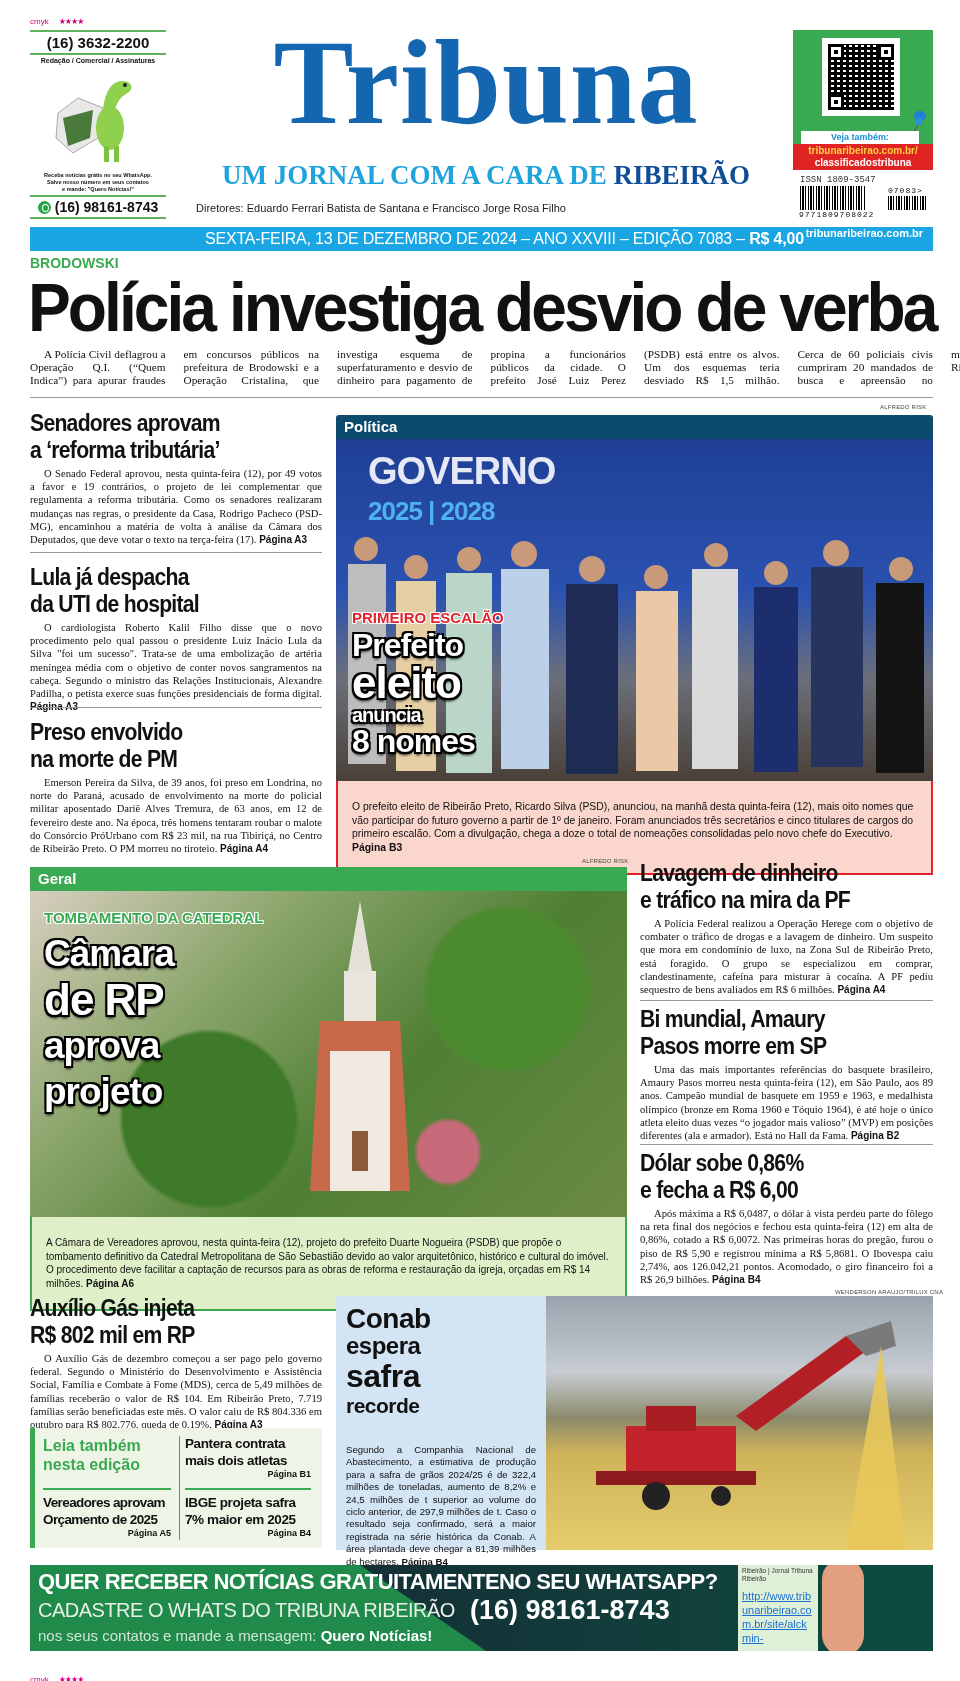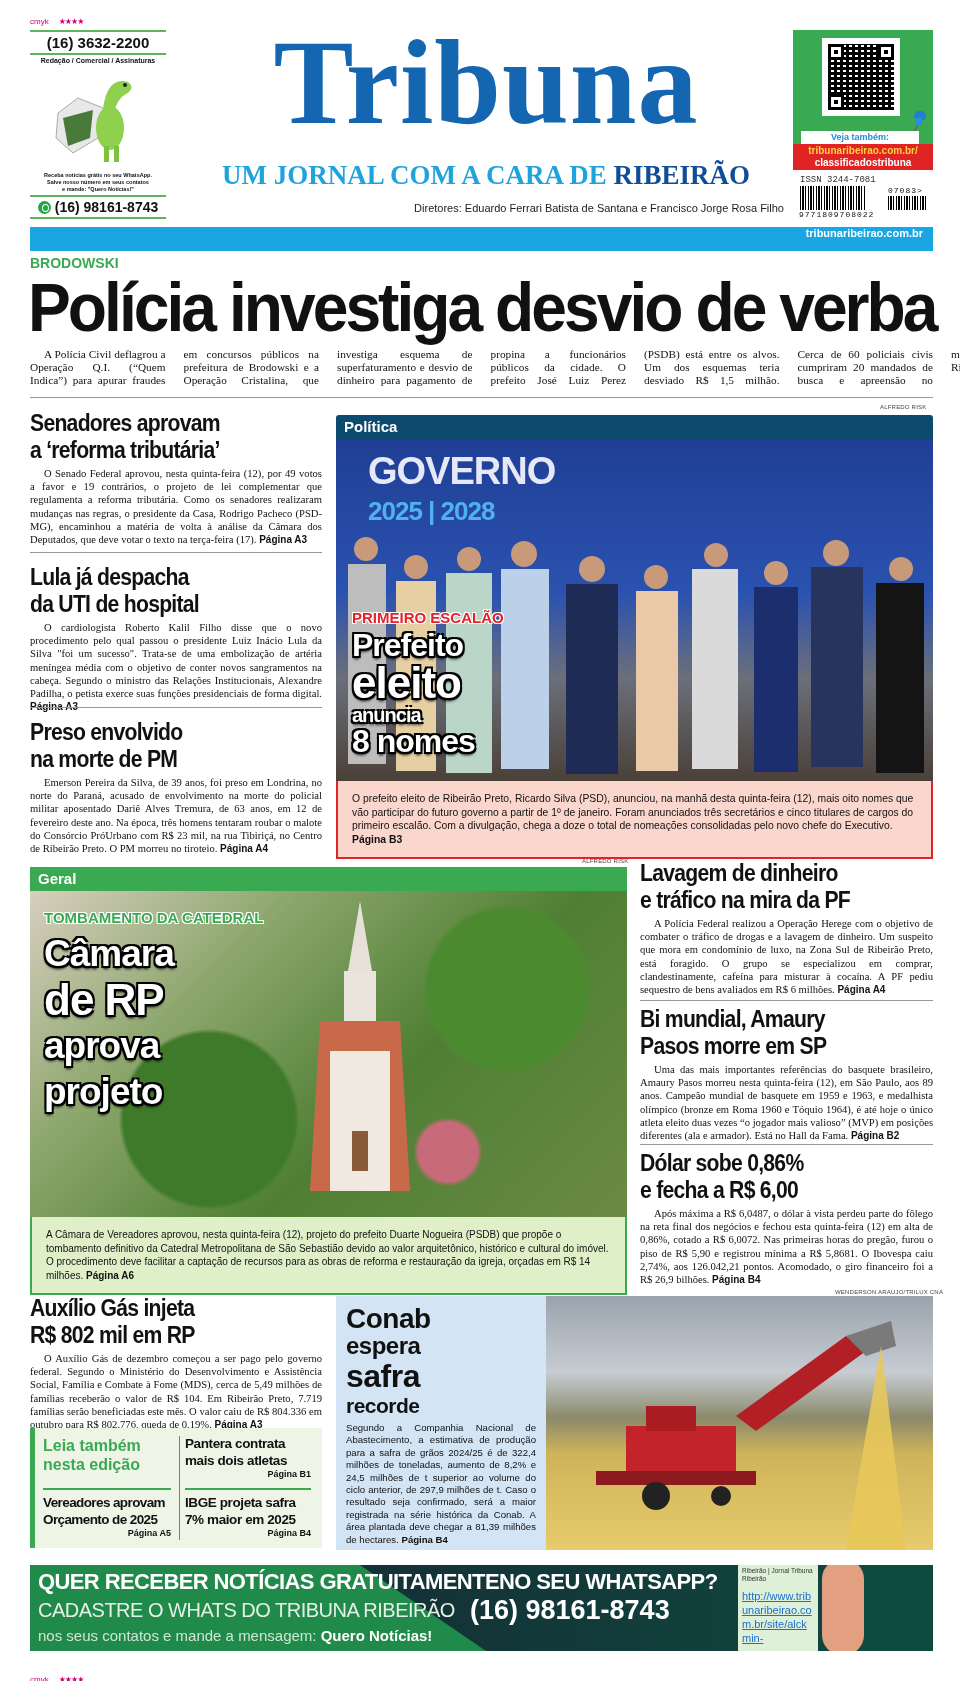--- a/index.html
+++ b/index.html
@@ -14,21 +14,21 @@
 .promo-sub{font:bold 7px "Liberation Sans",sans-serif;text-align:center}
 .dino{width:100px;height:100px;margin:4px auto;position:relative}
 .promo-note{font:bold 5.5px "Liberation Sans",sans-serif;text-align:center;line-height:7px}
 .phone-wa{font:bold 14px "Liberation Sans",sans-serif;text-align:center;padding:2px 0;display:flex;align-items:center;justify-content:center;gap:4px}
 .wa-ico{width:13px;height:13px;border-radius:50%;background:#25a844;display:inline-block;position:relative}
 .wa-ico:after{content:"";position:absolute;left:4px;top:3px;width:5px;height:6px;border:1.5px solid #fff;border-radius:50%;}
 
 #logo{left:196px;top:18px;width:580px;text-align:center;font:bold 120px "Liberation Serif",serif;color:#1466b0;letter-spacing:1px;line-height:130px}
 #tagline{left:196px;top:160px;width:580px;text-align:center;font:bold 27px "Liberation Serif",serif;color:#1fa3dd;white-space:nowrap}
 #tagline span{color:#0f4e96}
-#directors{left:204px;top:202px;width:580px;text-align:right;font:11px "Liberation Sans",sans-serif;color:#222}
+#directors{left:196px;top:202px;width:580px;text-align:left;font:11px "Liberation Sans",sans-serif;color:#222}
 
 #promo-right{left:793px;top:30px;width:140px;height:140px;background:#3aaa52}
 .qr{position:absolute;left:29px;top:8px;width:78px;height:78px;background:#fff;padding:6px}
 .qr-inner{width:100%;height:100%;background:
  repeating-linear-gradient(90deg,#000 0 3px,#fff 3px 6px),
  repeating-linear-gradient(0deg,#000 0 3px,#fff 3px 5px);background-blend-mode:multiply;position:relative}
 .qr-f{position:absolute;width:16px;height:16px;border:3px solid #000;background:#fff}
 .qr-f:after{content:"";position:absolute;left:3px;top:3px;width:4px;height:4px;background:#000}
 .veja{position:absolute;left:8px;top:101px;width:118px;height:13px;background:#fff;color:#1a8fd6;font:bold 9px "Liberation Sans",sans-serif;text-align:center;line-height:13px}
 .pin{position:absolute;left:117px;top:80px;width:16px;height:24px}
@@ -55,21 +55,21 @@
 .credit{font:6px "Liberation Sans",sans-serif;color:#444;letter-spacing:0.2px}
 
 .story h2{font:bold 23px "Liberation Sans",sans-serif;letter-spacing:-0.8px;line-height:27px;transform:scaleX(0.92);transform-origin:left;white-space:nowrap}
 .story p{font:10.6px "Liberation Serif",serif;line-height:13.2px;text-align:justify;margin-top:3px}
 
 #politica{left:336px;top:415px;width:597px;height:440px}
 .sec-bar{height:24px;color:#fff;font:bold 15px "Liberation Sans",sans-serif;line-height:24px;padding-left:8px}
 .photo{position:relative;overflow:hidden}
 .overlay-kicker{font:bold 15px "Liberation Sans",sans-serif;text-shadow:-1px -1px 0 #fff,1px -1px 0 #fff,-1px 1px 0 #fff,1px 1px 0 #fff}
 .overlay-h{color:#fff;font-family:"Liberation Sans",sans-serif;font-weight:bold;text-shadow:-2px -2px 0 #000,2px -2px 0 #000,-2px 2px 0 #000,2px 2px 0 #000,0 3px 3px #000;letter-spacing:-1px;line-height:1}
-.caption-box{font:10.4px "Liberation Sans",sans-serif;line-height:13.6px;padding:11px 14px}
+.caption-box{font:10.4px "Liberation Sans",sans-serif;line-height:13.6px;padding:19px 14px}
 
 #geral{left:30px;top:867px;width:597px;height:420px}
 
 #banner{left:30px;top:1565px;width:903px;height:86px;overflow:hidden}
 </style>
 </head>
 <body>
 
 <div class="abs" style="left:30px;top:10px">
   <span class="cmyk">cmyk</span>
@@ -127,27 +127,28 @@
     <ellipse cx="10" cy="6" rx="6" ry="5" fill="#1f7fd0"></ellipse>
     <rect x="6" y="8" width="6" height="7" fill="#2a8fe0"></rect>
     <line x1="8" y1="15" x2="3" y2="23" stroke="#666" stroke-width="1.5"></line>
   </svg>
   <div class="veja">Veja também:</div>
   <div class="classif">
     <div class="y">tribunaribeirao.com.br/</div>
     <div>classificadostribuna</div>
   </div>
 </div>
-<div id="issn" class="abs">ISSN 3244-7081</div>
+<div id="issn" class="abs">ISSN 1809-3547</div>
 <div id="bc1" class="abs barcode"></div>
 <div id="bc1-num" class="abs">9771809708022</div>
 <div id="bc2-num" class="abs">07083&gt;</div>
 <div id="bc2" class="abs barcode"></div>
 
 <div id="datebar" class="abs">
+  <span class="dtext"><span>SEXTA-FEIRA, 13 DE DEZEMBRO DE 2024 – ANO XXVIII – EDIÇÃO 7083 – </span><span class="dprice">R$ 4,00</span></span>
   <span class="dsite">tribunaribeirao.com.br</span>
 </div>
 
 <div id="kicker" class="abs">BRODOWSKI</div>
 <div id="headline" class="abs">Polícia investiga desvio de verba</div>
 <div id="lead-body" class="abs ind">
   <span>A Polícia Civil deflagrou a Operação Q.I. (“Quem Indica”) para apurar fraudes em concursos públicos na prefeitura de Brodowski e a Operação Cristalina, que investiga esquema de superfaturamento e desvio de dinheiro para pagamento de propina a funcionários públicos da cidade. O prefeito José Luiz Perez (PSDB) está entre os alvos. Um dos esquemas teria desviado R$ 1,5 milhão. Cerca de 60 policiais civis cumpriram 20 mandados de busca e apreensão no município e também em Ribeirão Preto.</span>
   
 </div>
 <div class="hr" style="left:30px;top:397px;width:903px"></div>
@@ -299,21 +300,21 @@
   </div>
 </div>
 
 <div class="abs" style="left:336px;top:1296px;width:210px;height:254px;background:#d3e4f4;padding:8px 10px">
   <div style="font:bold 28px 'Liberation Sans',sans-serif;line-height:30px;letter-spacing:-0.5px">
     <div>Conab</div>
     <div style="font-size:24px;line-height:24px">espera</div>
     <div style="font-size:32px;line-height:36px">safra</div>
     <div style="font-size:21px;line-height:24px">recorde</div>
   </div>
-  <div style="font:9.6px 'Liberation Sans',sans-serif;line-height:12.4px;text-align:justify;margin-top:4px">
+  <div style="font:9.6px 'Liberation Sans',sans-serif;line-height:12.4px;text-align:justify;margin-top:26px">
     <span>Segundo a Companhia Nacional de Abastecimento, a estimativa de produção para a safra de grãos 2024/25 é de 322,4 milhões de toneladas, aumento de 8,2% e 24,5 milhões de t superior ao volume do ciclo anterior, de 297,9 milhões de t. Caso o resultado seja confirmado, será a maior registrada na série histórica da Conab. A área plantada deve chegar a 81,39 milhões de hectares.</span> <span class="pg" style="font-size:9.6px">Página B4</span>
   </div>
 </div>
 <div class="abs" style="left:546px;top:1296px;width:387px;height:254px;background:linear-gradient(180deg,#9aa3ad 0%,#c7ccd2 30%,#8b8a6c 48%,#cfb35a 62%,#e6cc6c 100%);overflow:hidden">
   <svg width="387" height="254" viewBox="0 0 387 254">
     <rect x="80" y="130" width="110" height="50" fill="#c3232b"></rect>
     <rect x="100" y="110" width="50" height="25" fill="#a81c22"></rect>
     <rect x="50" y="175" width="160" height="14" fill="#8c1a1f"></rect>
     <circle cx="110" cy="200" r="14" fill="#222"></circle>
     <circle cx="175" cy="200" r="10" fill="#222"></circle>

